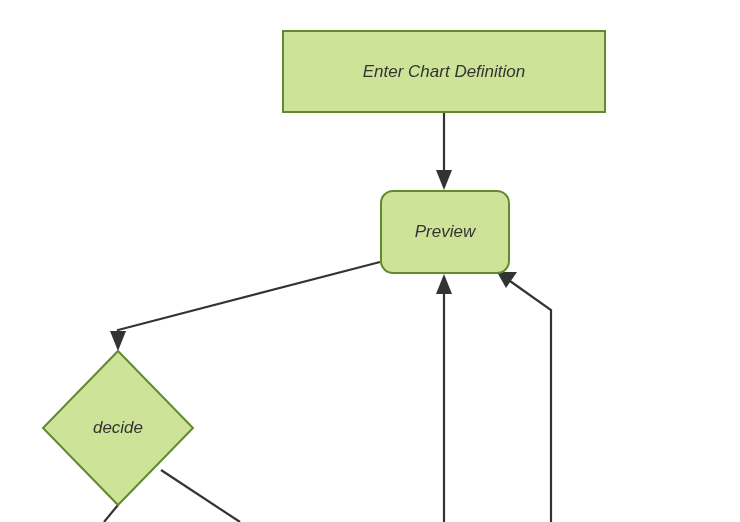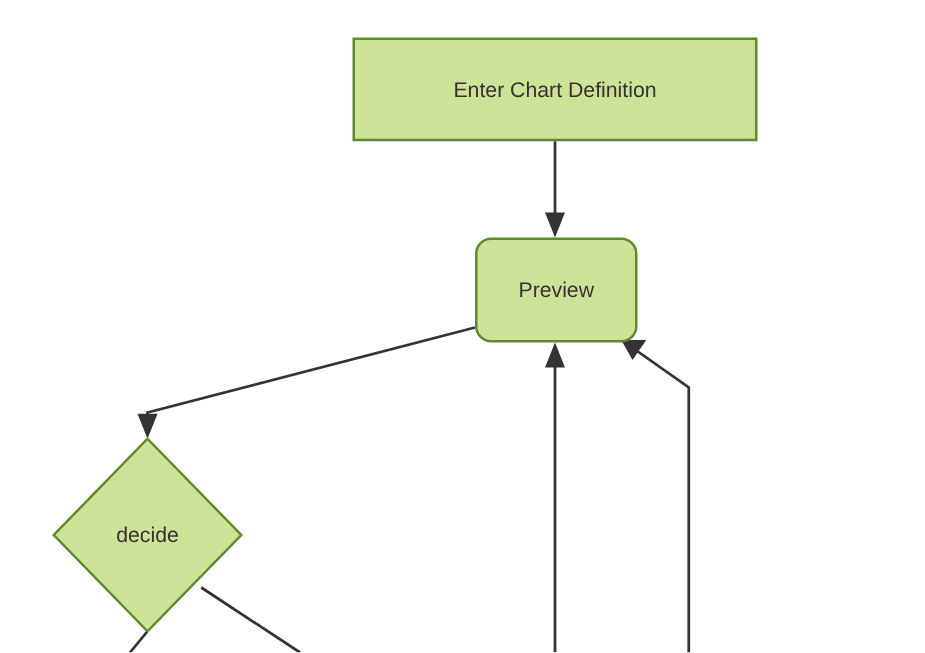--- a/index.html
+++ b/index.html
@@ -10,20 +10,21 @@
   }
   body {
     font-family: "Liberation Sans", "DejaVu Sans", sans-serif;
   }
   #canvas {
     position: relative;
     width: 623px;
     height: 522px;
     background: #ffffff;
     overflow: hidden;
+    font-style: italic;
   }
   #flow-svg {
     position: absolute;
     left: 0;
     top: 0;
     width: 740px;
     height: 522px;
     display: block;
   }
   .node-shape {

